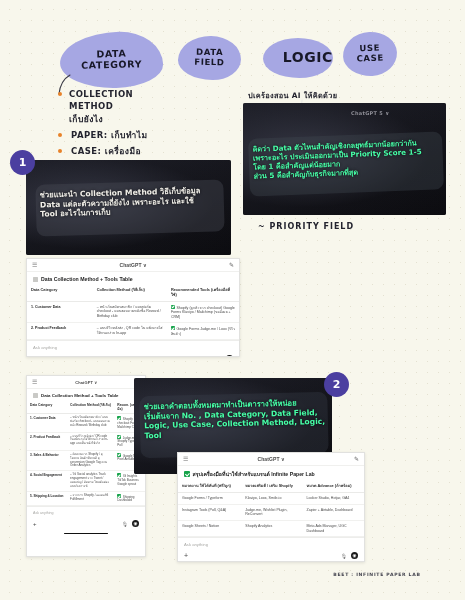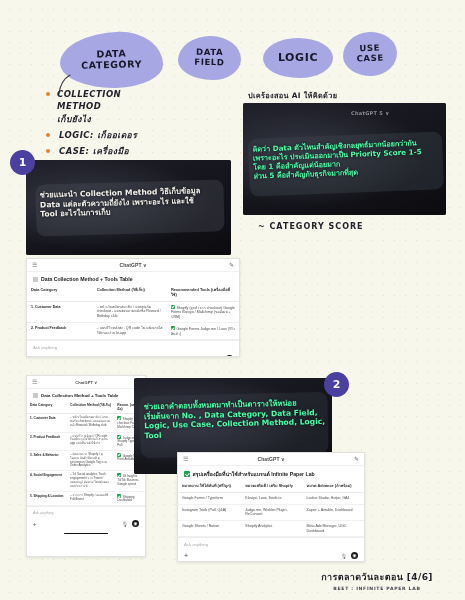--- a/index.html
+++ b/index.html
@@ -47,38 +47,38 @@
     transform: rotate(-1.5deg);
   }
   #bubble-data-field {
     left: 178px; top: 36px; width: 63px; height: 44px;
     font-size: 8.5px;
     border-radius: 52% 48% 45% 55% / 56% 52% 48% 44%;
     transform: rotate(1deg);
   }
   #bubble-logic {
     left: 263px; top: 38px; width: 70px; height: 40px;
-    font-size: 11px;
+    font-size: 14px;
     border-radius: 50% 50% 48% 52% / 52% 50% 50% 48%;
+    justify-content: flex-end;
   }
   #bubble-use-case {
     left: 343px; top: 32px; width: 54px; height: 44px;
     font-size: 8.5px;
     border-radius: 50% 50% 47% 53% / 54% 48% 52% 46%;
     transform: rotate(-2deg);
   }
 
   
   #handwritten-list {
     position: absolute;
-    left: 46px; top: 88px;
+    left: 58px; top: 88px;
     width: 180px;
     font-family: "DejaVu Sans", sans-serif;
     color: #23232e;
-    font-style: italic;
   }
   .hw-item { display: flex; align-items: flex-start; margin-bottom: 4px; }
   .hw-dot {
     width: 4px; height: 4px; border-radius: 50%;
     background: #e8822a; margin-top: 4px; margin-right: 7px; flex: none;
   }
   .hw-text {
     font-size: 8.5px; font-weight: 600; line-height: 1.45;
     letter-spacing: 0.45px; white-space: pre-line;
   }
@@ -319,21 +319,21 @@
 
   <div id="handwritten-list">
     <div class="hw-item">
       <span class="hw-dot"></span>
       <span class="hw-text">COLLECTION
   METHOD
   เก็บยังไง</span>
     </div>
     <div class="hw-item">
       <span class="hw-dot"></span>
-      <span class="hw-text indent">LOGIC: เก็ออเดอร</span>
+      <span class="hw-text indent">PAPER: เก็บทำไม</span>
     </div>
     <div class="hw-item">
       <span class="hw-dot"></span>
       <span class="hw-text indent">CASE: เครื่องมือ</span>
     </div>
   </div>
 
   <div class="annot" id="annot-teach-ai">ปเคร้องสอน AI ให้คิดด้วย</div>
 
   <svg style="position:absolute;left:296px;top:98px;" width="34" height="52">
@@ -344,21 +344,21 @@
   <div class="photo-panel" id="photo-panel-two">
     <div class="glow"></div>
     <div id="photo-two-chip">ChatGPT 5 ∨</div>
     <div id="photo-two-bubble"></div>
     <div class="prompt-text">คิดว่า Data ตัวไหนสำคัญเชิงกลยุทธ์มากน้อยกว่ากัน
 เพราะอะไร ประเมินออกมาเป็น Priority Score 1-5
 โดย 1 คือสำคัญแต่น้อยมาก
 ส่วน 5 คือสำคัญกับธุรกิจมากที่สุด</div>
   </div>
 
-  <div class="annot" id="annot-priority-score">~ CATEGORY SCORE</div>
+  <div class="annot" id="annot-priority-score">~ PRIORITY FIELD</div>
 
   <div class="badge" id="badge-one">1</div>
 
   <div class="photo-panel" id="photo-panel-one">
     <div class="glow"></div>
     <div id="photo-one-bubble"></div>
     <div class="prompt-text">ช่วยแนะนำ Collection Method วิธีเก็บข้อมูล
 Data แต่ละตัวความถี่ยังไง เพราะอะไร และใช้
 Tool อะไรในการเก็บ</div>
   </div>
@@ -521,17 +521,16 @@
         <span class="right-ctrls">
           <span class="mic-ic">🎙</span>
           <span class="send-ic">◉</span>
         </span>
       </div>
     </div>
 
   </div>
 
   <div id="signature">
-    <div id="sig-main">การตลาดวันละตอน [4/6]</div>
     <div id="sig-sub">BEET : INFINITE PAPER LAB</div>
   </div>
 
 </div>
 
 </body></html>

